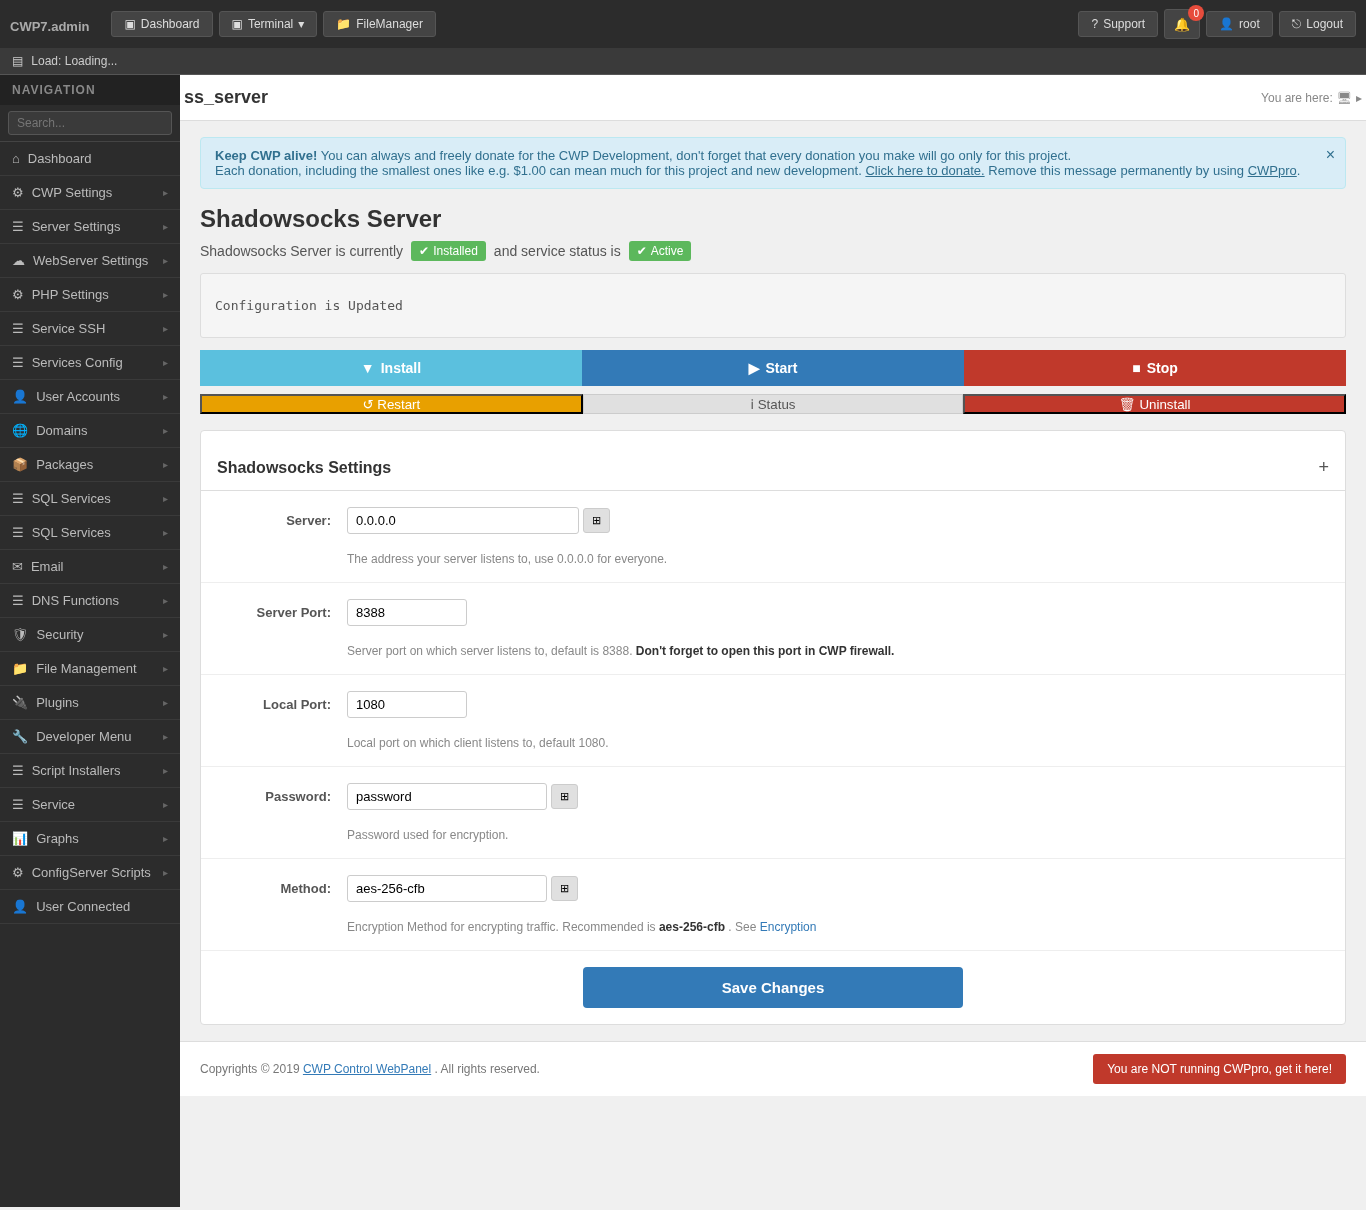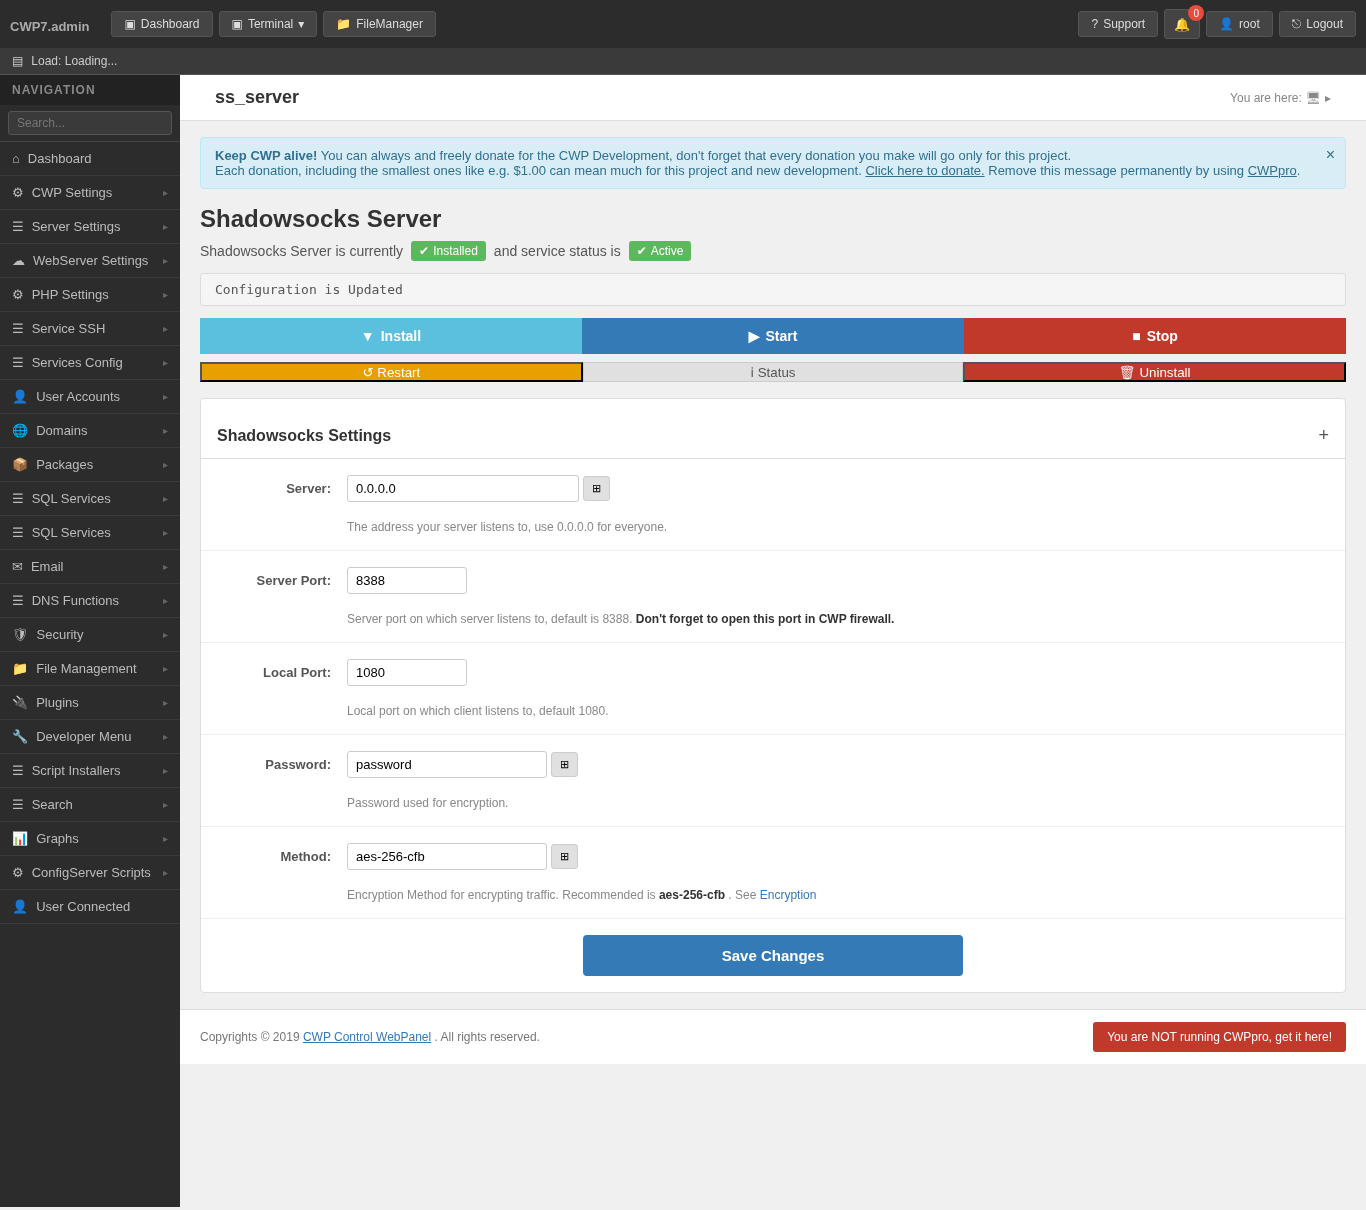--- a/index.html
+++ b/index.html
@@ -132,21 +132,21 @@
 
     
     .main-content {
       flex: 1;
       padding: 0;
       background: #f0f0f0;
     }
 
     .main-header {
       background: #fff;
-      padding: 12px 35px;
+      padding: 12px 4px;
       display: flex;
       align-items: center;
       justify-content: space-between;
       border-bottom: 1px solid #ddd;
     }
     .main-header h2 { font-size: 18px; color: #333; }
     .breadcrumb { font-size: 12px; color: #888; display: flex; align-items: center; gap: 4px; }
 
     .content-area { padding: 16px 20px; }
 
@@ -206,21 +206,21 @@
       font-size: 12px;
       display: flex;
       align-items: center;
       gap: 4px;
     }
 
     
     .config-updated {
       background: #f5f5f5;
       border: 1px solid #ddd;
-      padding: 8px 14px;
+      padding: 24px 14px;
       font-family: monospace;
       font-size: 13px;
       color: #555;
       margin-bottom: 12px;
       border-radius: 3px;
     }
 
     
     .action-row {
       display: flex;
@@ -544,21 +544,21 @@
     <div class="sidebar-item">
       <div class="sidebar-item-left">
           <span>☰</span>
           <span>Script Installers</span>
         </div>
       <span class="sidebar-chevron">▸</span>
     </div>
     <div class="sidebar-item">
       <div class="sidebar-item-left">
           <span>☰</span>
-          <span>Search</span>
+          <span>Service</span>
         </div>
       <span class="sidebar-chevron">▸</span>
     </div>
     <div class="sidebar-item">
       <div class="sidebar-item-left">
           <span>📊</span>
           <span>Graphs</span>
         </div>
       <span class="sidebar-chevron">▸</span>
     </div>

